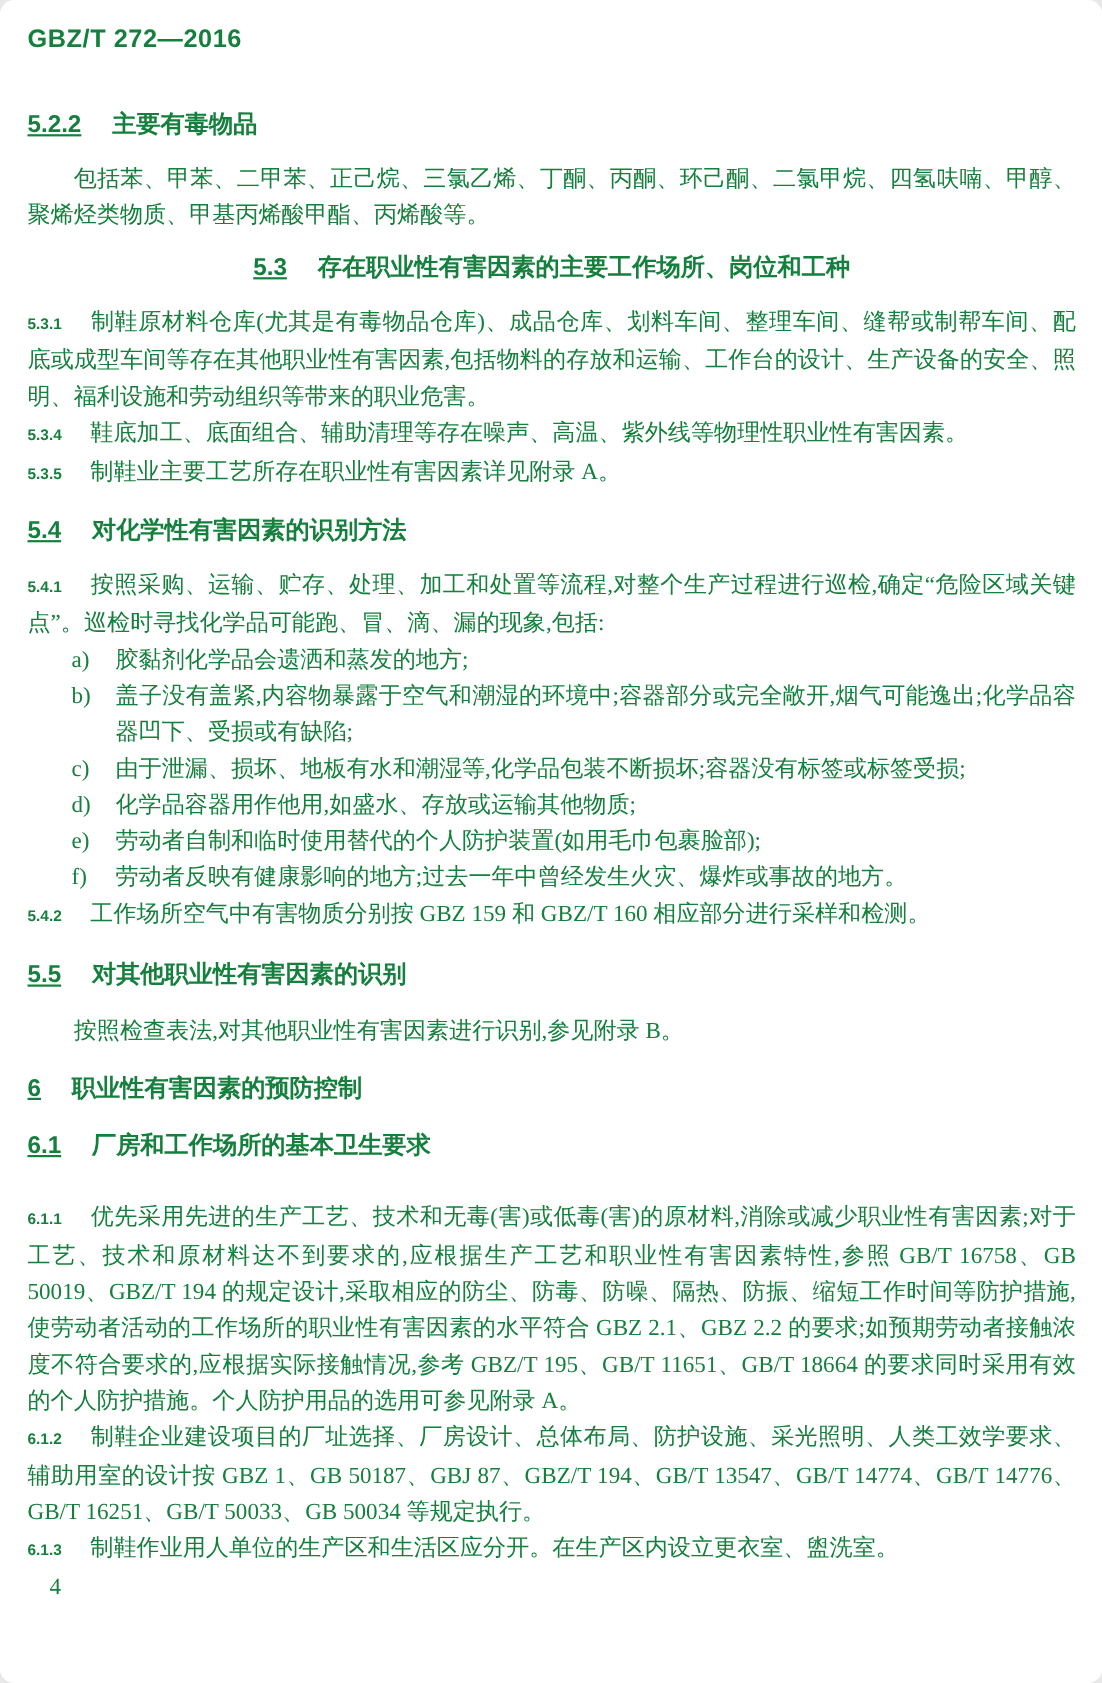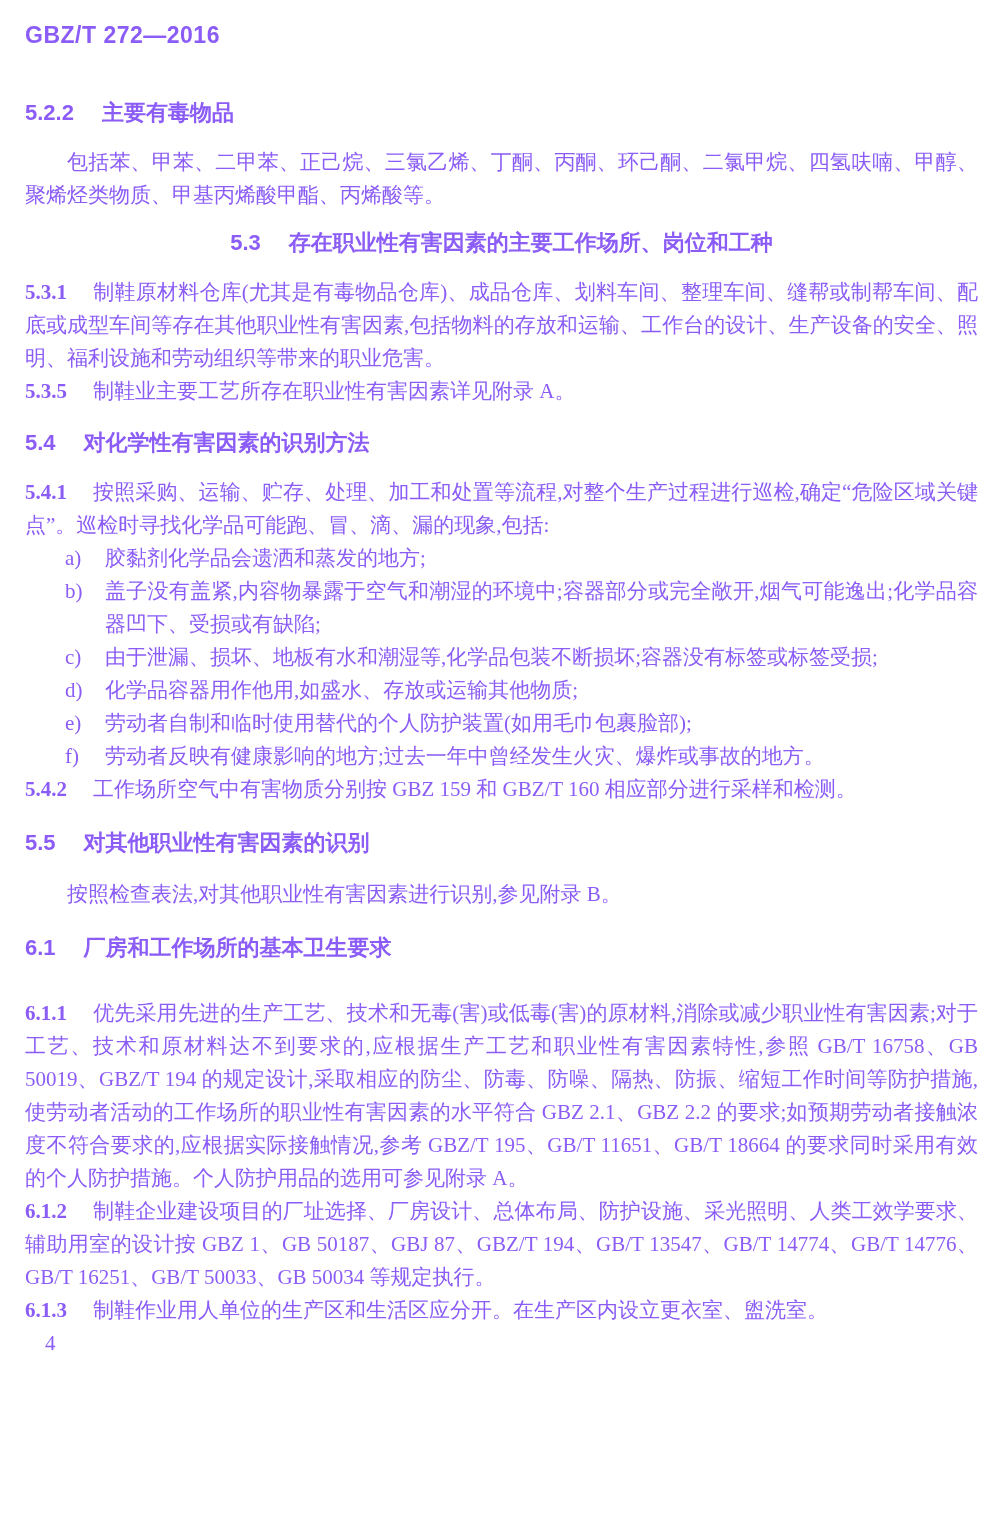--- a/index.html
+++ b/index.html
@@ -6,63 +6,64 @@
     margin: 0;
     padding: 0;
     background: #e8e8e8;
   }
   .page {
     position: relative;
     width: 1002px;
     height: 1530px;
     margin: 0 auto;
     background: #ffffff;
-    color: #8b5cf6;
+    color: #15803d;
     box-sizing: border-box;
     padding: 10px 24px 0 25px;
     font-family: "Liberation Serif", "DejaVu Serif", serif;
     overflow: hidden;
+    border-radius: 13px;
   }
   
   .doc-header {
     font-family: "Liberation Sans", "DejaVu Sans", sans-serif;
     font-weight: bold;
     font-size: 23px;
     line-height: 30px;
     letter-spacing: 0.5px;
     margin-top: 10px;
   }
   
   .sec-h {
     font-family: "Liberation Sans", "DejaVu Sans", sans-serif;
     font-weight: bold;
     font-size: 22px;
     line-height: 30px;
     margin: 0;
   }
-  .sec-h .cnum { margin-right: 28px; }
+  .sec-h .cnum { margin-right: 28px; text-decoration: underline; }
   .h-522 { margin-top: 48px; margin-bottom: 18px; }
   .h-53  { margin-top: 16px; margin-bottom: 18px; text-align: center; }
   .h-54  { margin-top: 20px; margin-bottom: 18px; }
   .h-55  { margin-top: 22px; margin-bottom: 20px; }
   .h-6   { margin-top: 20px; }
   .h-61  { margin-top: 22px; margin-bottom: 34px; }
   
   .body-text {
     font-size: 21px;
     line-height: 33px;
     text-align: justify;
     margin: 0;
   }
   .first-indent { text-indent: 2em; }
   
   .clause .cnum {
-    font-family: Liberation Serif, serif;
+    font-family: Liberation Sans, sans-serif;
     font-weight: bold;
-    font-size: 21px;
+    font-size: 14px;
     margin-right: 26px;
   }
   
   .hazard-list { margin: 0; padding: 0; list-style: none; }
   .hazard-list li {
     display: flex;
     padding-left: 40px;
     font-size: 21px;
     line-height: 33px;
   }
@@ -88,20 +89,23 @@
   </h3>
 
   <p class="body-text first-indent">包括苯、甲苯、二甲苯、正己烷、三氯乙烯、丁酮、丙酮、环己酮、二氯甲烷、四氢呋喃、甲醇、聚烯烃类物质、甲基丙烯酸甲酯、丙烯酸等。</p>
 
   <h3 class="sec-h h-53">
     <span class="cnum">5.3</span><span>存在职业性有害因素的主要工作场所、岗位和工种</span>
   </h3>
 
   <p class="body-text clause">
     <span class="cnum">5.3.1</span><span>制鞋原材料仓库(尤其是有毒物品仓库)、成品仓库、划料车间、整理车间、缝帮或制帮车间、配底或成型车间等存在其他职业性有害因素,包括物料的存放和运输、工作台的设计、生产设备的安全、照明、福利设施和劳动组织等带来的职业危害。</span>
+  </p>
+  <p class="body-text clause">
+    <span class="cnum">5.3.4</span><span>鞋底加工、底面组合、辅助清理等存在噪声、高温、紫外线等物理性职业性有害因素。</span>
   </p>
   <p class="body-text clause">
     <span class="cnum">5.3.5</span><span>制鞋业主要工艺所存在职业性有害因素详见附录 A。</span>
   </p>
 
   <h3 class="sec-h h-54">
     <span class="cnum">5.4</span><span>对化学性有害因素的识别方法</span>
   </h3>
 
   <p class="body-text clause">
@@ -138,20 +142,23 @@
   <p class="body-text clause">
     <span class="cnum">5.4.2</span><span>工作场所空气中有害物质分别按 GBZ 159 和 GBZ/T 160 相应部分进行采样和检测。</span>
   </p>
 
   <h3 class="sec-h h-55">
     <span class="cnum">5.5</span><span>对其他职业性有害因素的识别</span>
   </h3>
 
   <p class="body-text first-indent">按照检查表法,对其他职业性有害因素进行识别,参见附录 B。</p>
 
+  <h3 class="sec-h h-6">
+    <span class="cnum">6</span><span>职业性有害因素的预防控制</span>
+  </h3>
 
   <h3 class="sec-h h-61">
     <span class="cnum">6.1</span><span>厂房和工作场所的基本卫生要求</span>
   </h3>
 
   <p class="body-text clause">
     <span class="cnum">6.1.1</span><span>优先采用先进的生产工艺、技术和无毒(害)或低毒(害)的原材料,消除或减少职业性有害因素;对于工艺、技术和原材料达不到要求的,应根据生产工艺和职业性有害因素特性,参照 GB/T 16758、GB 50019、GBZ/T 194 的规定设计,采取相应的防尘、防毒、防噪、隔热、防振、缩短工作时间等防护措施,使劳动者活动的工作场所的职业性有害因素的水平符合 GBZ 2.1、GBZ 2.2 的要求;如预期劳动者接触浓度不符合要求的,应根据实际接触情况,参考 GBZ/T 195、GB/T 11651、GB/T 18664 的要求同时采用有效的个人防护措施。个人防护用品的选用可参见附录 A。</span>
   </p>
   <p class="body-text clause">
     <span class="cnum">6.1.2</span><span>制鞋企业建设项目的厂址选择、厂房设计、总体布局、防护设施、采光照明、人类工效学要求、辅助用室的设计按 GBZ 1、GB 50187、GBJ 87、GBZ/T 194、GB/T 13547、GB/T 14774、GB/T 14776、GB/T 16251、GB/T 50033、GB 50034 等规定执行。</span>

